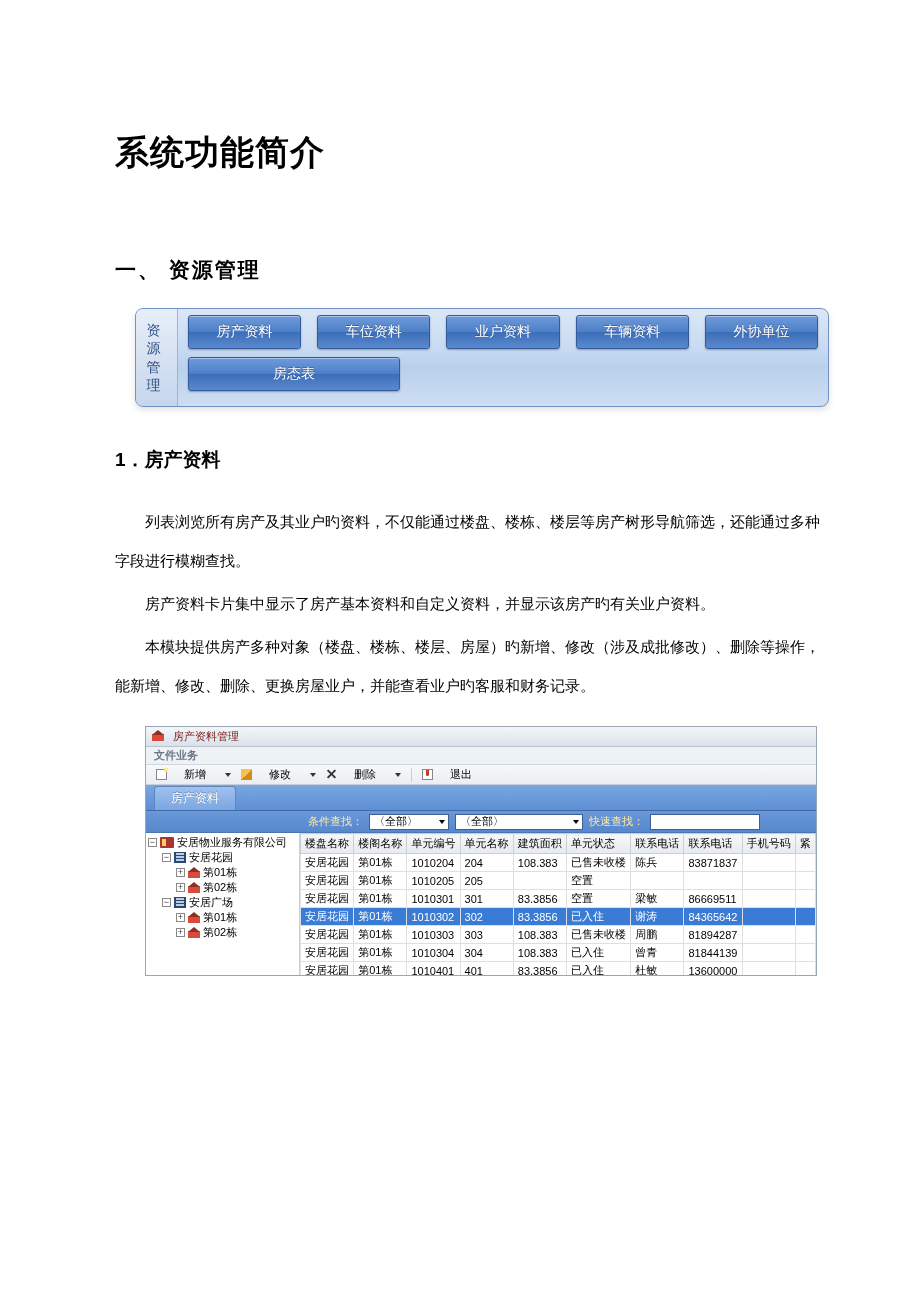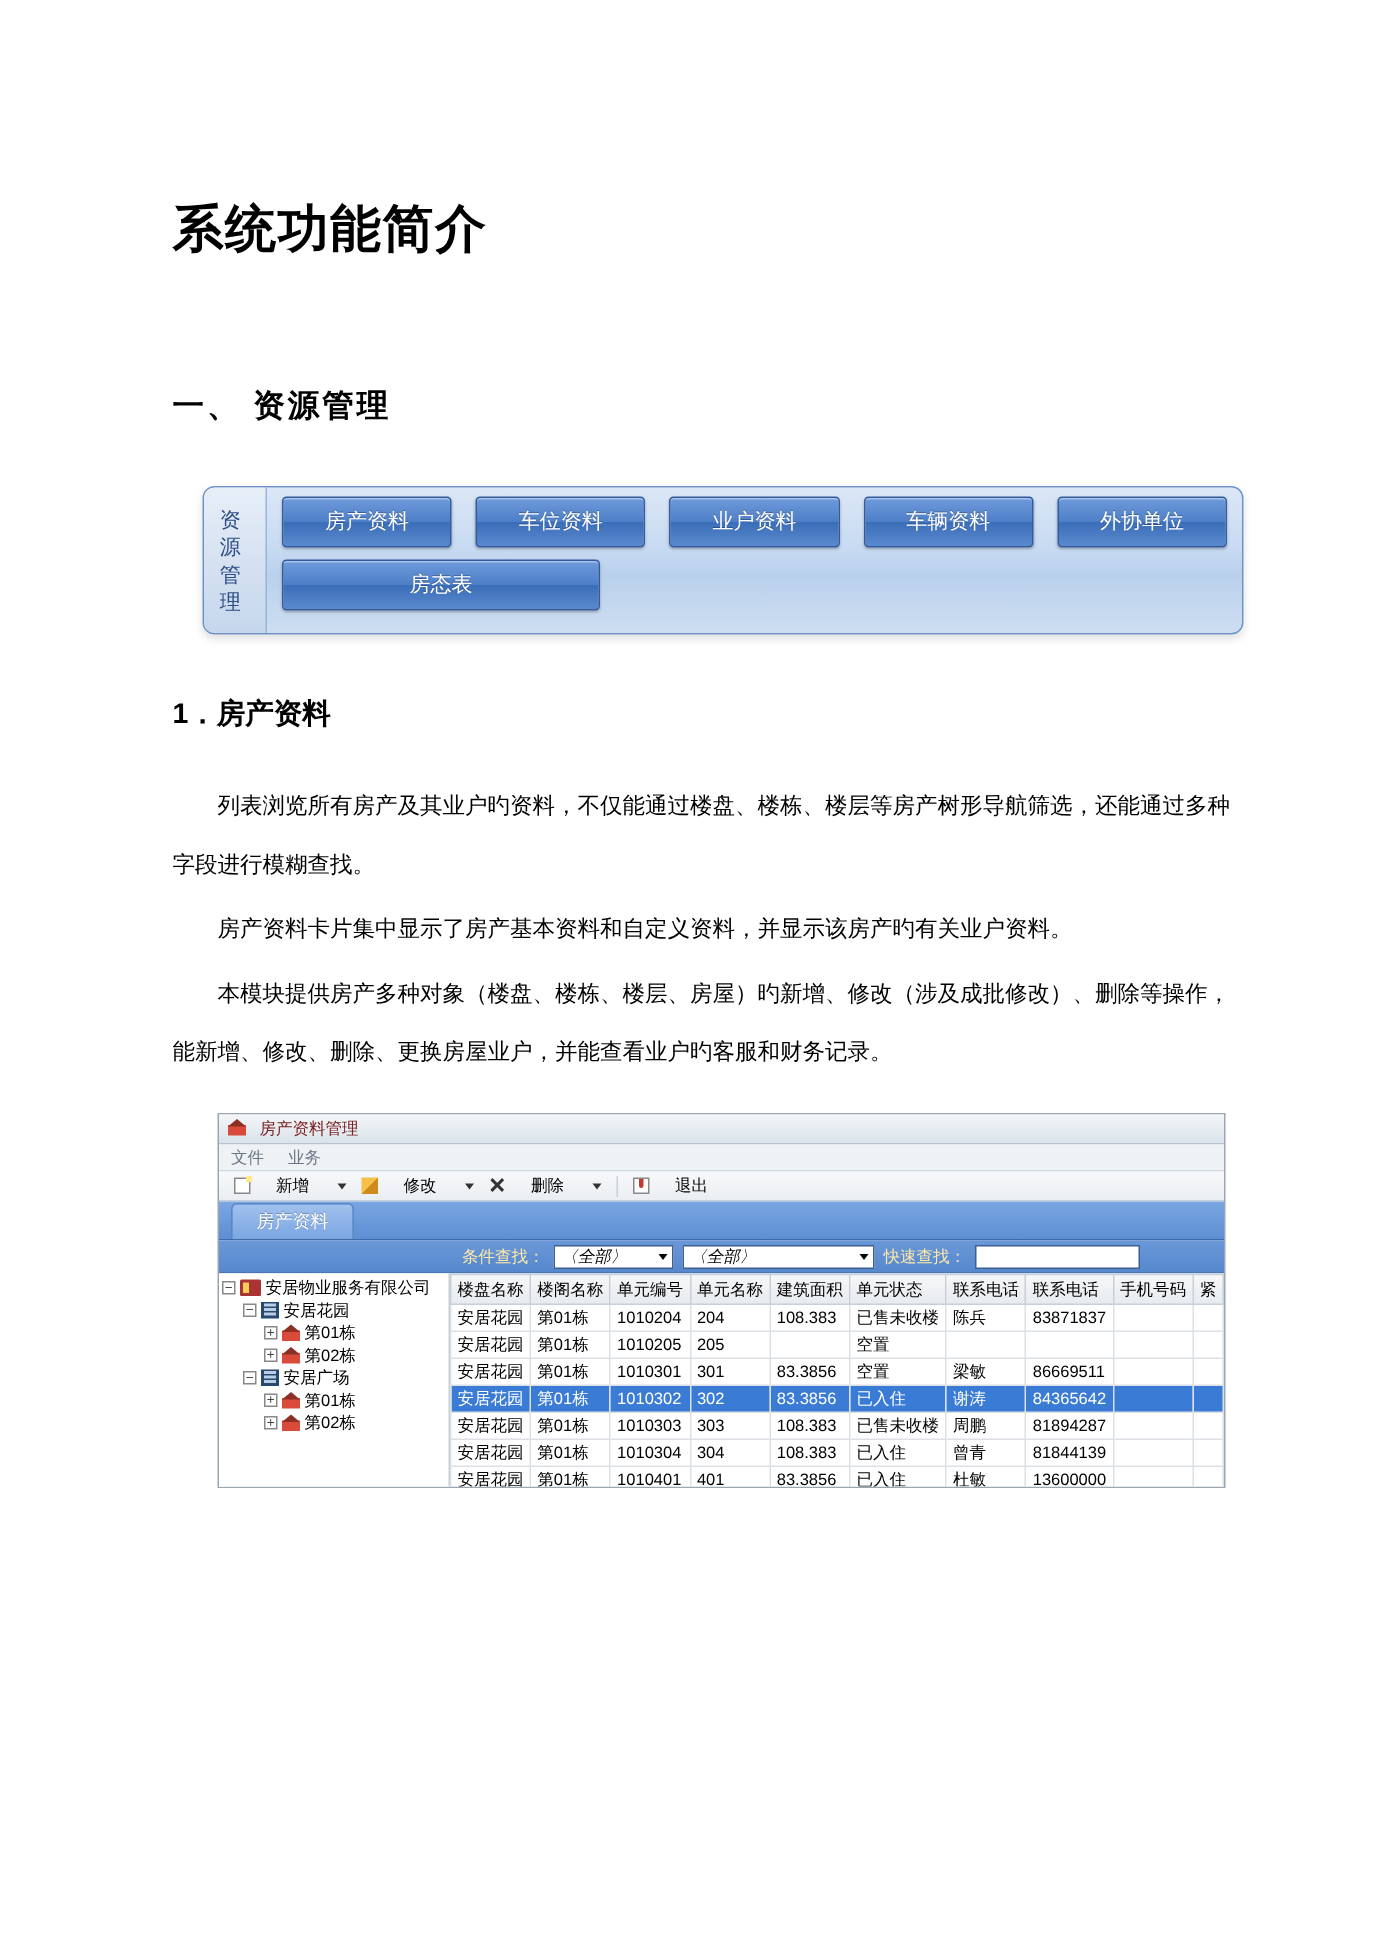--- a/index.html
+++ b/index.html
@@ -16,21 +16,21 @@
   .main-title {
     font-size: 34px;
     font-weight: bold;
     margin: 0 0 80px 0;
     letter-spacing: 1px;
     font-family: "SimHei","Microsoft YaHei",sans-serif;
   }
   .sec-title {
     font-size: 21px;
     font-weight: bold;
-    margin: 0 0 40px 0;
+    margin: 0 0 24px 0;
     letter-spacing: 2px;
     font-family: "SimHei","Microsoft YaHei",sans-serif;
   }
   .sub-title {
     font-size: 19px;
     font-weight: bold;
     margin: 40px 0 30px 0;
     font-family: "SimHei","Microsoft YaHei",sans-serif;
   }
   .body-text {
@@ -119,23 +119,23 @@
     font-weight: normal;
   }
   .app-titlebar .house-icon { width:12px;height:12px; }
   .app-menubar {
     height: 18px;
     background: #eef2f5;
     border-bottom: 1px solid #cfd7df;
     display: flex;
     align-items: center;
     padding: 0 8px;
-    gap: 16px;
     color: #6b7785;
     font-size: 11px;
+    font-weight: bold;
   }
   .app-toolbar {
     height: 20px;
     background: linear-gradient(#f7f8fa,#eaeef2);
     border-bottom: 1px solid #c7d0d9;
     display: flex;
     align-items: center;
     padding: 0 6px;
     gap: 2px;
     font-size: 11px;
@@ -186,21 +186,21 @@
     align-items:center;
     padding:0 6px;
     gap:6px;
     font-size:11px;
     color:#fff;
     border-bottom:1px solid #4a77b4;
   }
   .filter-label { color:#ffe9a8; }
   .filter-select {
     background:#fff;color:#000;border:1px solid #3d5f92;height:16px;font-size:11px;
-    display:flex;align-items:center;padding:0 14px 0 4px;position:relative;font-style:italic;
+    display:flex;align-items:center;padding:0 14px 0 4px;position:relative;
   }
   .filter-select::after{content:"";position:absolute;right:3px;top:5px;width:0;height:0;border-left:3px solid transparent;border-right:3px solid transparent;border-top:4px solid #000;}
   .fs1{width:80px;} .fs2{width:128px;}
   .quick-input{background:#fff;border:1px solid #3d5f92;height:16px;width:110px;}
 
   .app-body {
     display:flex;
     height: 142px;
     background:#fff;
   }

